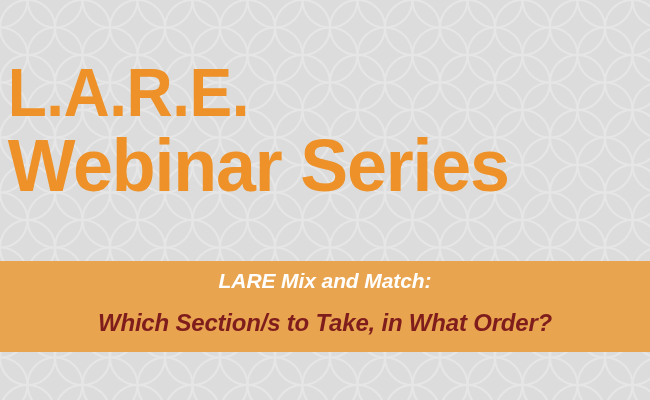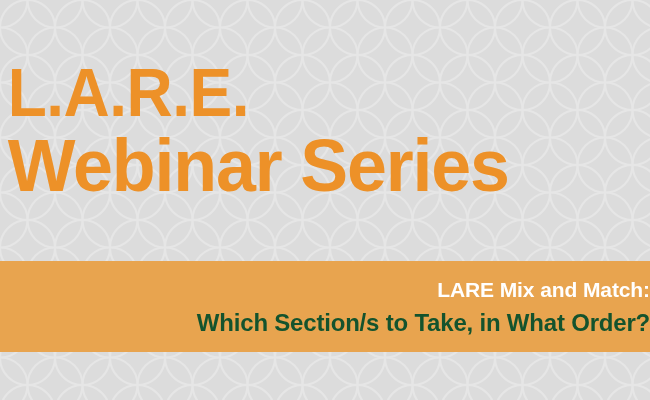--- a/index.html
+++ b/index.html
@@ -76,44 +76,45 @@
   .banner {
     position: absolute;
     left: 0;
     right: 0;
     top: 261px;
     height: 91px;
     background-color: #e8a44f;
     z-index: 3;
     display: flex;
     flex-direction: column;
-    align-items: flex-end;
+    align-items: center;
     justify-content: center;
+    font-style: italic;
   }
 
   .banner-line-1 {
     font-size: 21px;
     line-height: 1.0;
     font-weight: 700;
     color: #ffffff;
     letter-spacing: -0.1px;
     text-align: center;
     white-space: nowrap;
     margin: 0 0 11px 0;
   }
 
   .banner-line-2 {
     font-size: 24px;
     line-height: 1.0;
     font-weight: 700;
-    color: #14532d;
+    color: #7f1d1d;
     letter-spacing: -0.2px;
     text-align: center;
     white-space: nowrap;
-    margin: 0;
+    margin: 9px;
   }
 
   
   .bottom-strip {
     position: absolute;
     left: 0;
     right: 0;
     top: 352px;
     height: 48px;
     z-index: 1;

